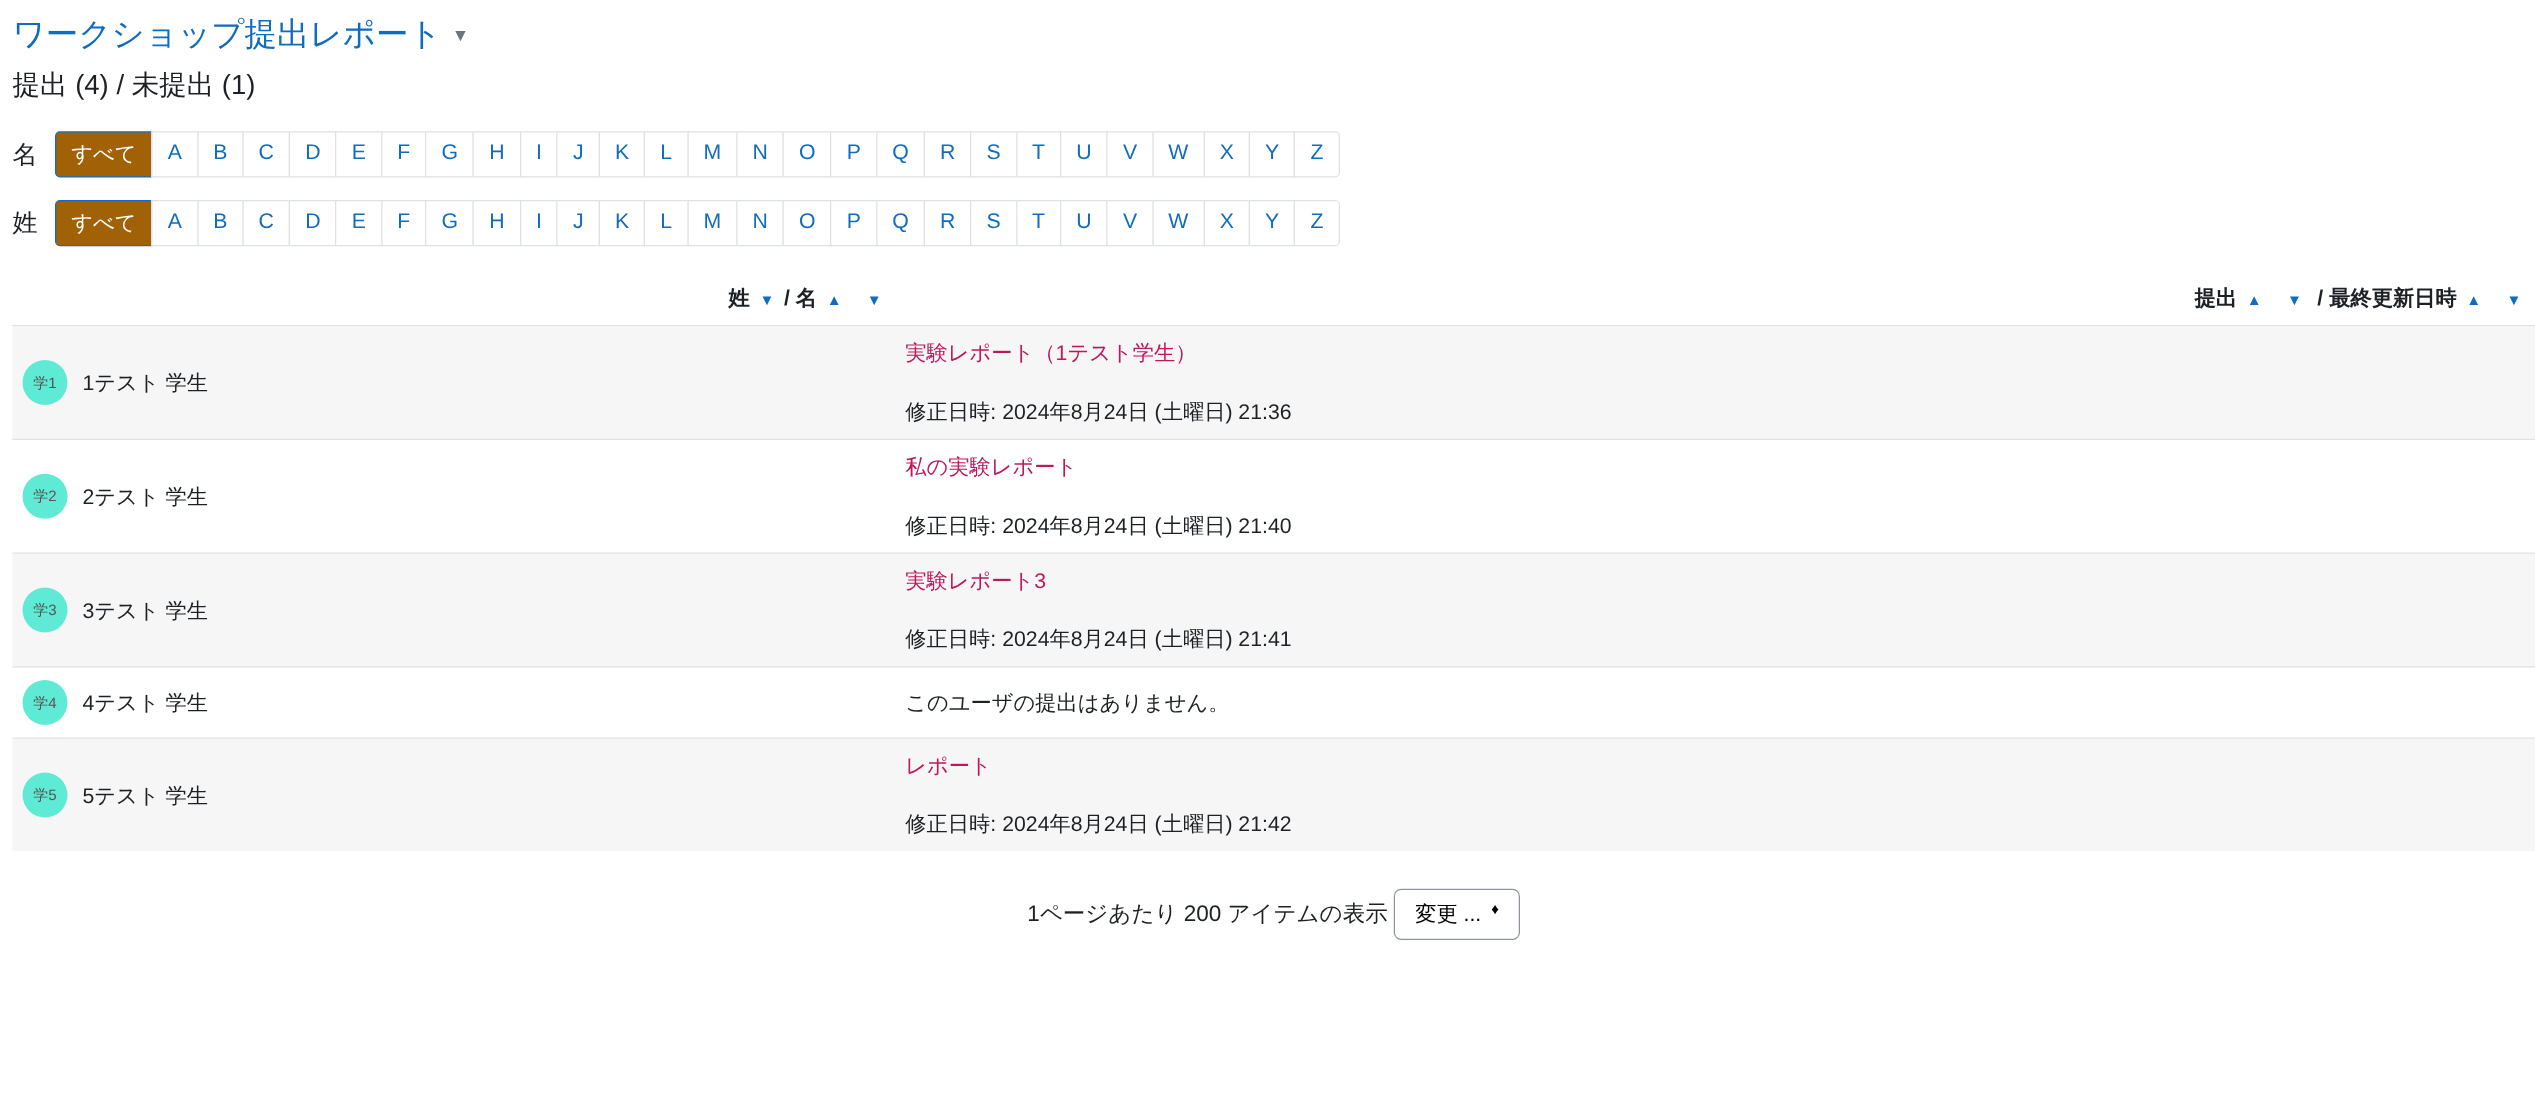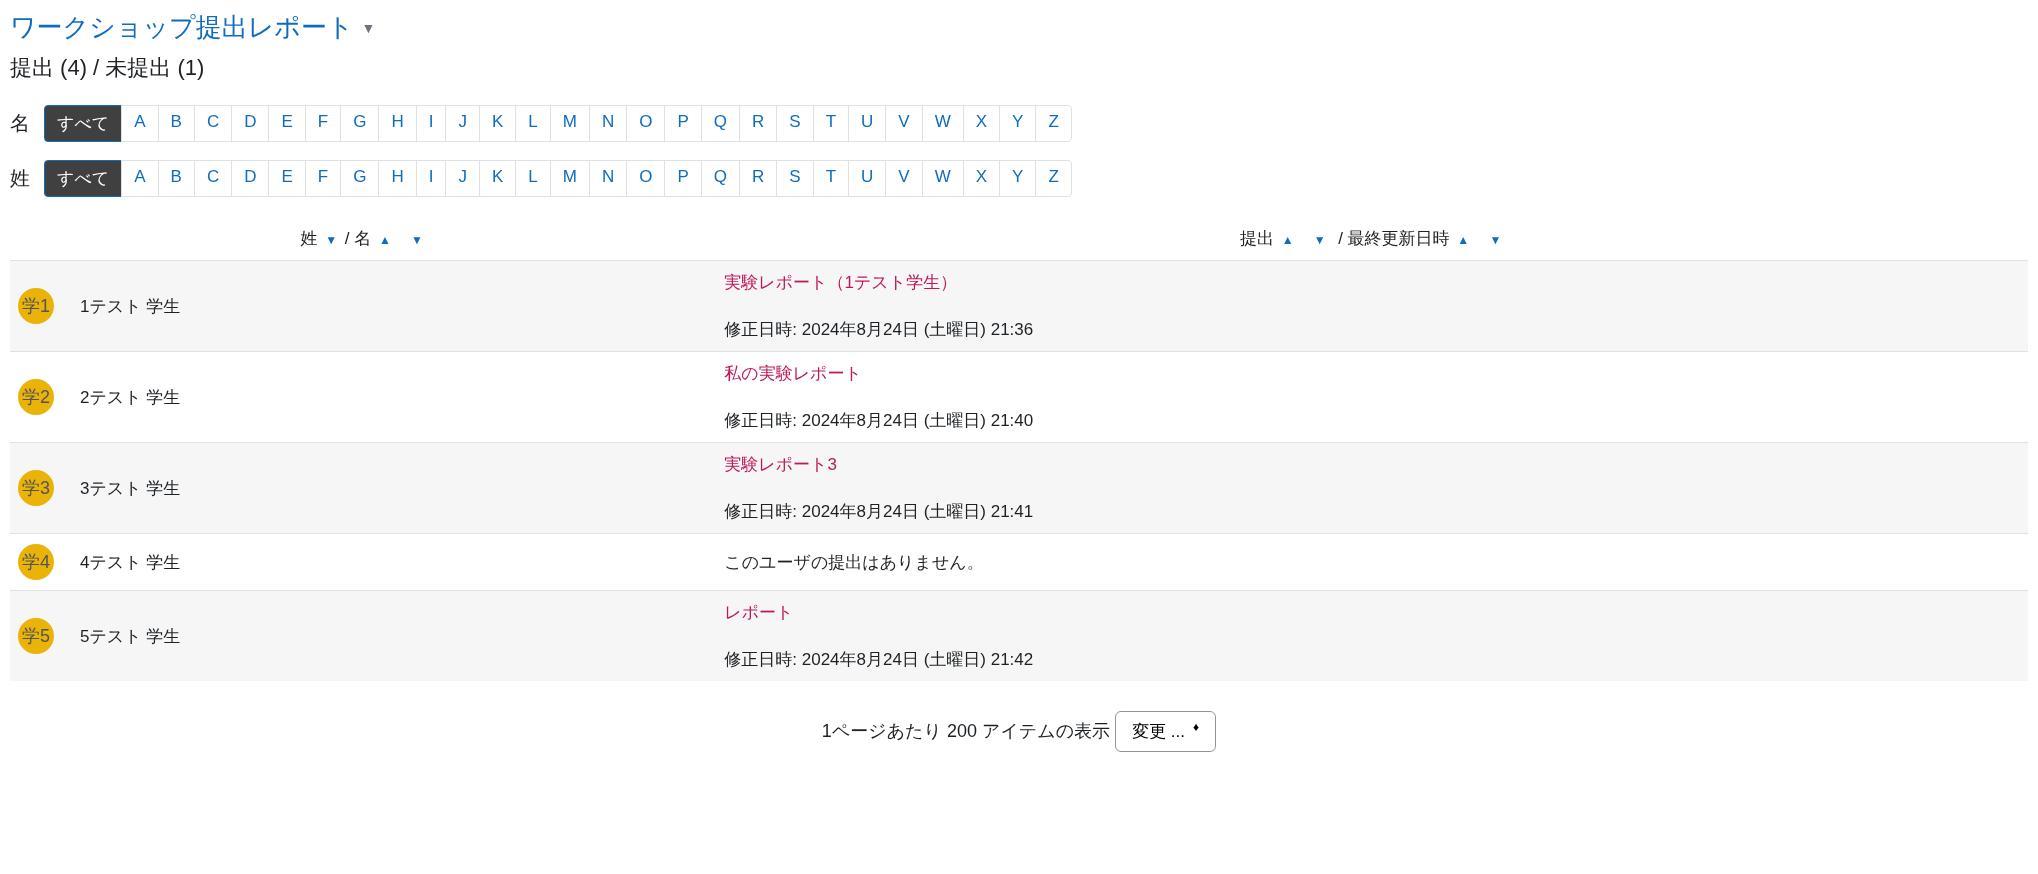--- a/index.html
+++ b/index.html
@@ -7,27 +7,27 @@
 .page-title-row { display: flex; align-items: center; gap: 8px; margin-bottom: 8px; }
 .page-title { color: #0f6cbf; font-size: 26px; font-weight: 400; }
 .title-dropdown-icon { color: #6c757d; font-size: 14px; }
 .subtitle { font-size: 22px; margin-bottom: 22px; }
 .filter-row { display: flex; align-items: center; gap: 10px; margin-bottom: 18px; }
 .filter-label { font-size: 20px; min-width: 24px; }
 .filter-list { display: flex; gap: 0; }
 .filter-item { border: 1px solid #dee2e6; padding: 6px 12px; color: #0f6cbf; cursor: pointer; font-size: 17px; margin-left: -1px; background: #fff; }
 .filter-item:first-child { margin-left: 0; border-radius: 4px 0 0 4px; }
 .filter-item:last-child { border-radius: 0 4px 4px 0; }
-.filter-item.active { background: #404040; color: #fff; border-color: #0f6cbf; }
+.filter-item.active { background: #a16207; color: #fff; border-color: #0f6cbf; }
 table.report { width: 100%; border-collapse: collapse; margin-top: 20px; }
-table.report thead th { text-align: center; padding: 10px 8px; font-weight: normal; font-size: 17px; border-bottom: 1px solid #dee2e6; }
+table.report thead th { text-align: right; padding: 10px 8px; font-weight: bold; font-size: 17px; border-bottom: 1px solid #dee2e6; }
 table.report tbody tr { border-top: 1px solid #dee2e6; }
 table.report tbody tr:nth-child(odd) { background: #f6f6f6; }
 table.report tbody td { padding: 10px 8px; vertical-align: middle; font-size: 17px; }
-.avatar { display: inline-flex; width: 36px; height: 36px; border-radius: 50%; background: #eab308; color: #555; align-items: center; justify-content: center; font-size: 18px; margin-right: 20px; }
+.avatar { display: inline-flex; width: 36px; height: 36px; border-radius: 50%; background: #5eead4; color: #555; align-items: center; justify-content: center; font-size: 12px; margin-right: 6px; }
 .user-cell { display: flex; align-items: center; gap: 6px; }
 .submission-link { color: #be185d; cursor: pointer; display: block; margin-bottom: 2px; }
 .submission-meta { color: #1d2125; margin-top: 24px; }
 .no-submission { color: #1d2125; }
 .sort-icon { font-size: 12px; color: #0f6cbf; margin: 0 3px; cursor: pointer; display: inline-block; }
 .th-label { display: inline; }
 .footer { text-align: center; margin-top: 30px; font-size: 18px; }
 .footer-text { }
 .change-btn { border: 1px solid #8f959e; border-radius: 6px; padding: 8px 16px; background: #fff; font-size: 17px; cursor: pointer; display: inline-flex; align-items: flex-start; gap: 8px; }
 .change-btn-caret { font-size: 12px; }

